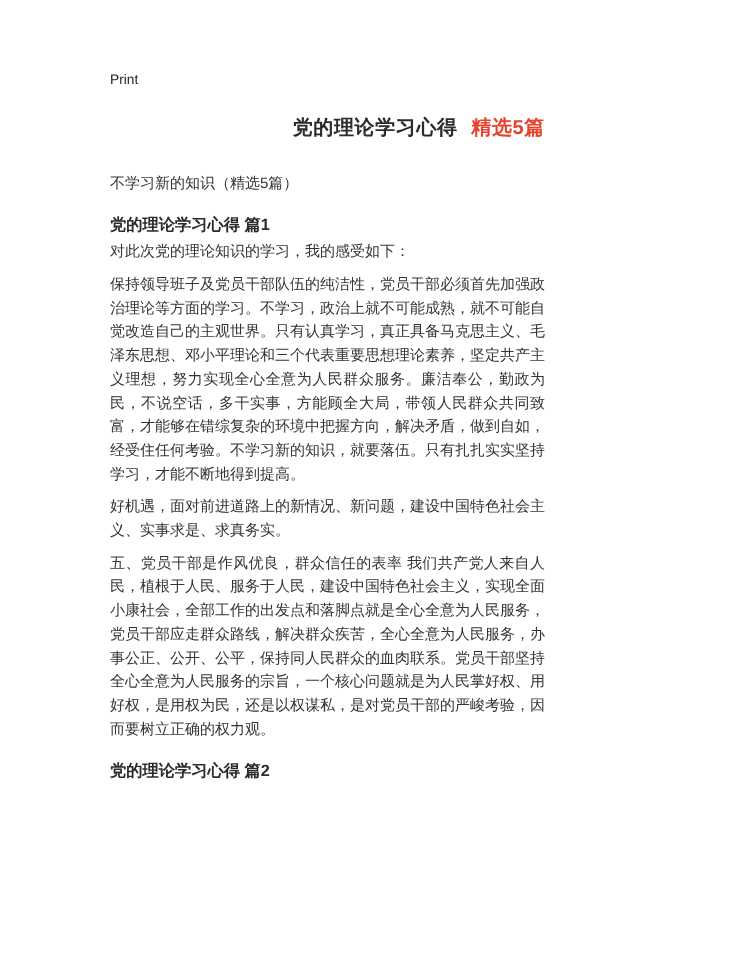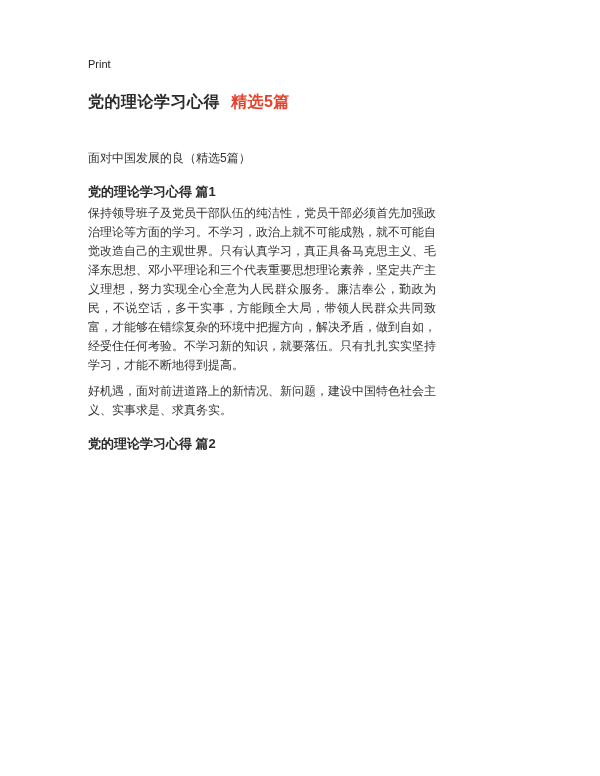--- a/index.html
+++ b/index.html
@@ -20,25 +20,25 @@
     height: 776px;
     padding: 58px 88px 0 88px;
   }
   .print-link {
     font-size: 11px;
     color: #222222;
     margin: 0 0 2px 0;
     cursor: pointer;
   }
   .doc-title {
-    text-align: left;
+    text-align: right;
     font-size: 16px;
     font-weight: 700;
     color: #2b2b2b;
-    margin: 22px 0 36px 0;
+    margin: 22px 0 24px 0;
     letter-spacing: 0.5px;
   }
   .doc-title .hl {
     margin-left: 6px;
   }
   .doc p {
     font-size: 12px;
     line-height: 19px;
     margin: 0 0 7px 0;
     text-align: justify;
@@ -58,20 +58,22 @@
 <div class="page">
 
   <div class="print-link">Print</div>
 
   <h1 class="doc-title">
     <span>党的理论学习心得</span>
     <span class="hl" style="color: rgb(229, 67, 46);">精选5篇</span>
   </h1>
 
   <div class="doc">
-    <p>面对中国发展的良（精选5篇）</p>
+    <p>不学习新的知识（精选5篇）</p>
     <p class="section-heading">党的理论学习心得 篇1</p>
+    <p>对此次党的理论知识的学习，我的感受如下：</p>
     <p>保持领导班子及党员干部队伍的纯洁性，党员干部必须首先加强政治理论等方面的学习。不学习，政治上就不可能成熟，就不可能自觉改造自己的主观世界。只有认真学习，真正具备马克思主义、毛泽东思想、邓小平理论和三个代表重要思想理论素养，坚定共产主义理想，努力实现全心全意为人民群众服务。廉洁奉公，勤政为民，不说空话，多干实事，方能顾全大局，带领人民群众共同致富，才能够在错综复杂的环境中把握方向，解决矛盾，做到自如，经受住任何考验。不学习新的知识，就要落伍。只有扎扎实实坚持学习，才能不断地得到提高。</p>
     <p>好机遇，面对前进道路上的新情况、新问题，建设中国特色社会主义、实事求是、求真务实。</p>
+    <p>五、党员干部是作风优良，群众信任的表率 我们共产党人来自人民，植根于人民、服务于人民，建设中国特色社会主义，实现全面小康社会，全部工作的出发点和落脚点就是全心全意为人民服务，党员干部应走群众路线，解决群众疾苦，全心全意为人民服务，办事公正、公开、公平，保持同人民群众的血肉联系。党员干部坚持全心全意为人民服务的宗旨，一个核心问题就是为人民掌好权、用好权，是用权为民，还是以权谋私，是对党员干部的严峻考验，因而要树立正确的权力观。</p>
     <p class="section-heading">党的理论学习心得 篇2</p>
   </div>
 
 </div>
 
 </body></html>

